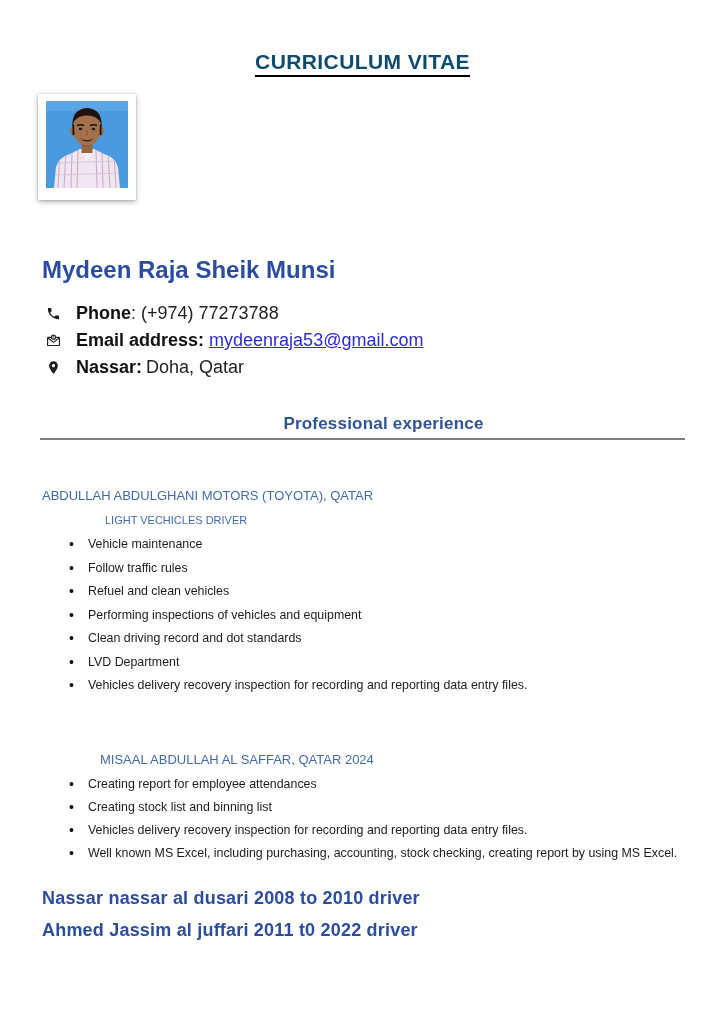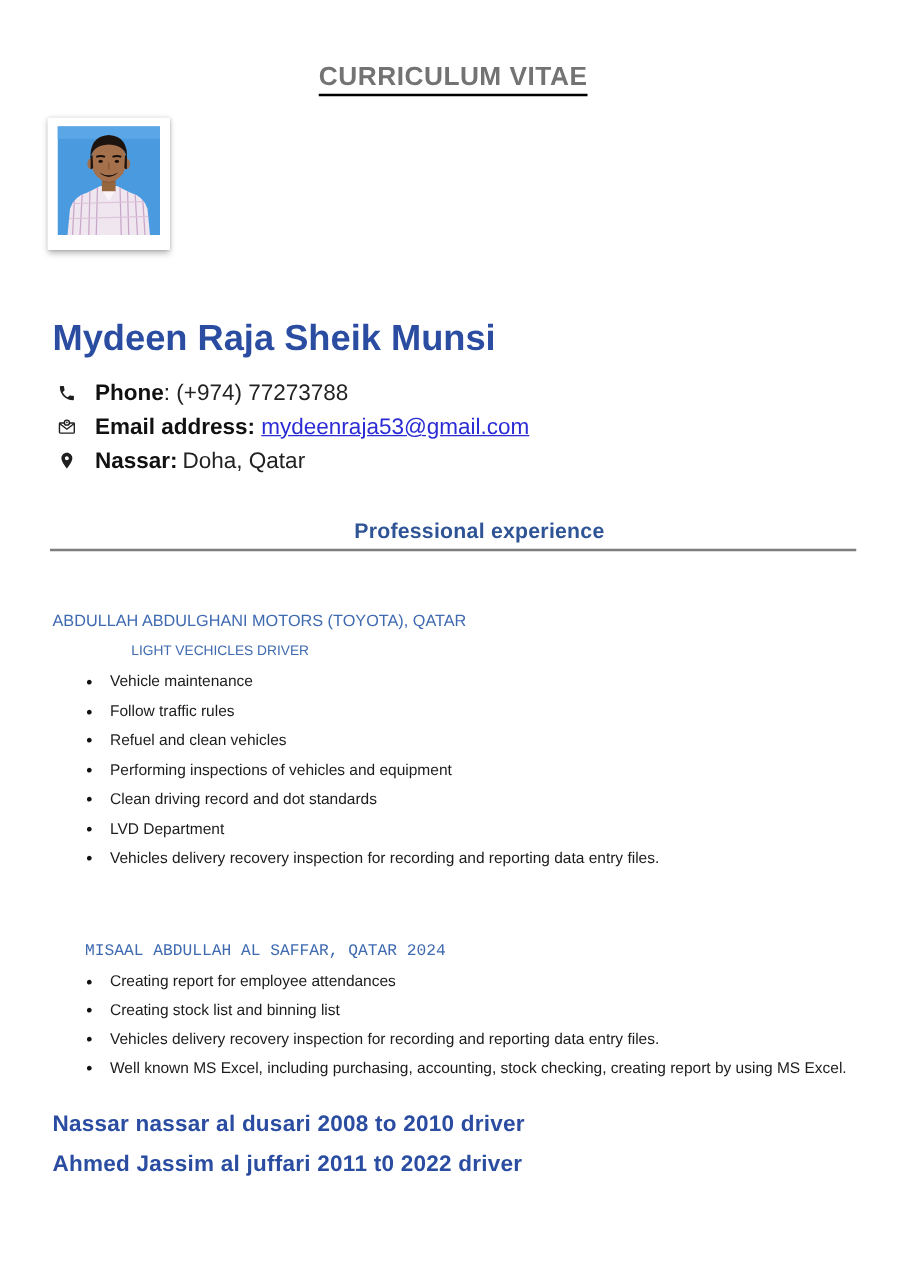--- a/index.html
+++ b/index.html
@@ -11,40 +11,40 @@
     width:725px; height:1024px;
     background:#ffffff;
     overflow:hidden;
   }
 
   
   .title-wrap { padding-top:50px; text-align:center; }
   .title {
     display:inline-block;
     font-size:21px; font-weight:700; letter-spacing:0.4px;
-    color:#737373;
+    color:#0c4a6e;
     border-bottom:2.5px solid #000000;
     padding-bottom:1px;
   }
 
   
   .photo-frame {
     margin:17px 0 0 38px;
     width:98px;
     background:#ffffff;
     padding:7px 8px 12px 8px;
     box-shadow:0 2px 5px rgba(0,0,0,0.30), 0 0 2px rgba(0,0,0,0.18);
     display:inline-block;
   }
   .photo-frame svg { display:block; }
 
   
   .name {
     margin:49px 0 0 42px;
-    font-size:29px; line-height:34px; font-weight:700;
+    font-size:24px; line-height:34px; font-weight:700;
     color:#2b4da1;
   }
 
   
   .contact { margin:13px 0 0 46px; }
   .contact-row { display:flex; align-items:center; height:27px; font-size:18px; }
   .contact-icon { width:15px; height:15px; margin-right:15px; flex:0 0 15px; display:flex; align-items:center; justify-content:center; }
   .contact-icon svg { width:15px; height:15px; }
   .c-label { font-weight:700; color:#111; }
   .c-value { color:#222; margin-left:4px; }
@@ -64,21 +64,21 @@
 
   
   .job-company {
     margin:48px 0 0 42px;
     font-size:13px; line-height:16px; color:#3f6ab0;
   }
   .job-role {
     margin:8px 0 0 105px;
     font-size:11px; line-height:16px; color:#3f6ab0;
   }
-  .job-company.indented { margin-left:68px;font-family:Liberation Mono, monospace; }
+  .job-company.indented { margin-left:100px; }
 
   ul.bullets { list-style:none; margin:9px 0 0 68px; }
   ul.bullets li {
     position:relative;
     padding-left:20px;
     font-size:12.4px; line-height:14px;
     margin-bottom:9.5px;
     white-space:nowrap;
     color:#1c1c1c;
   }

